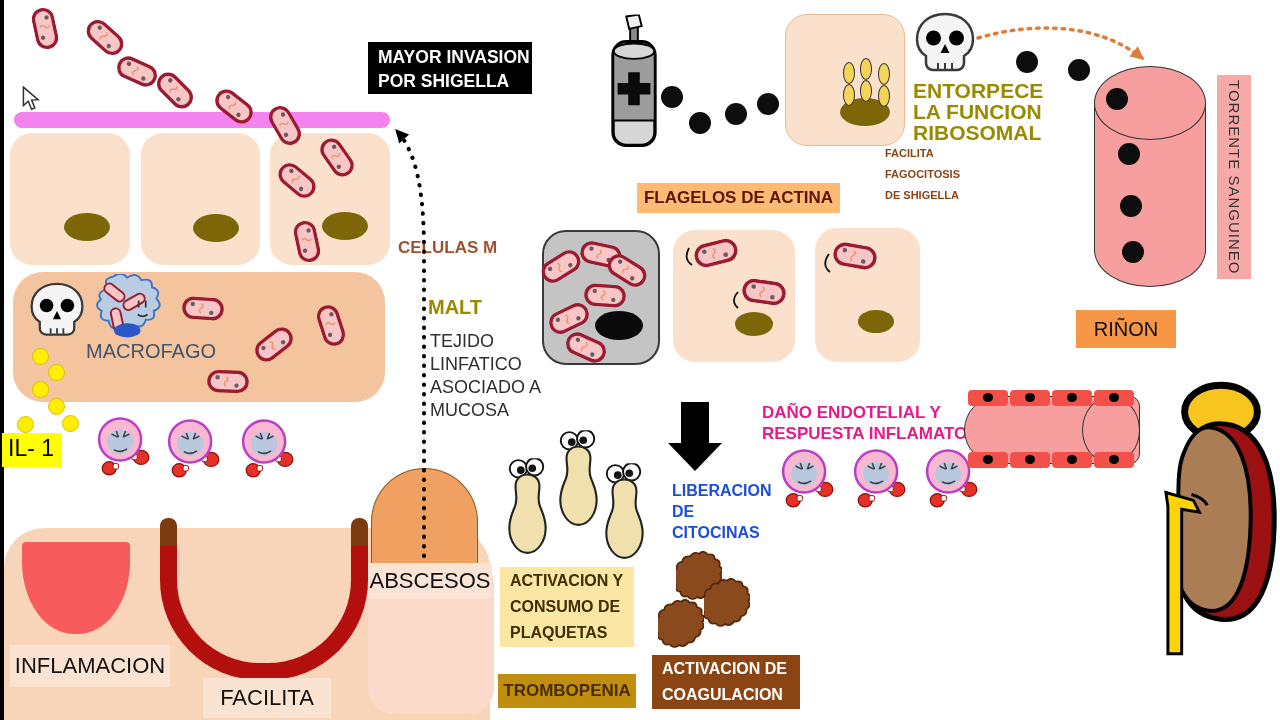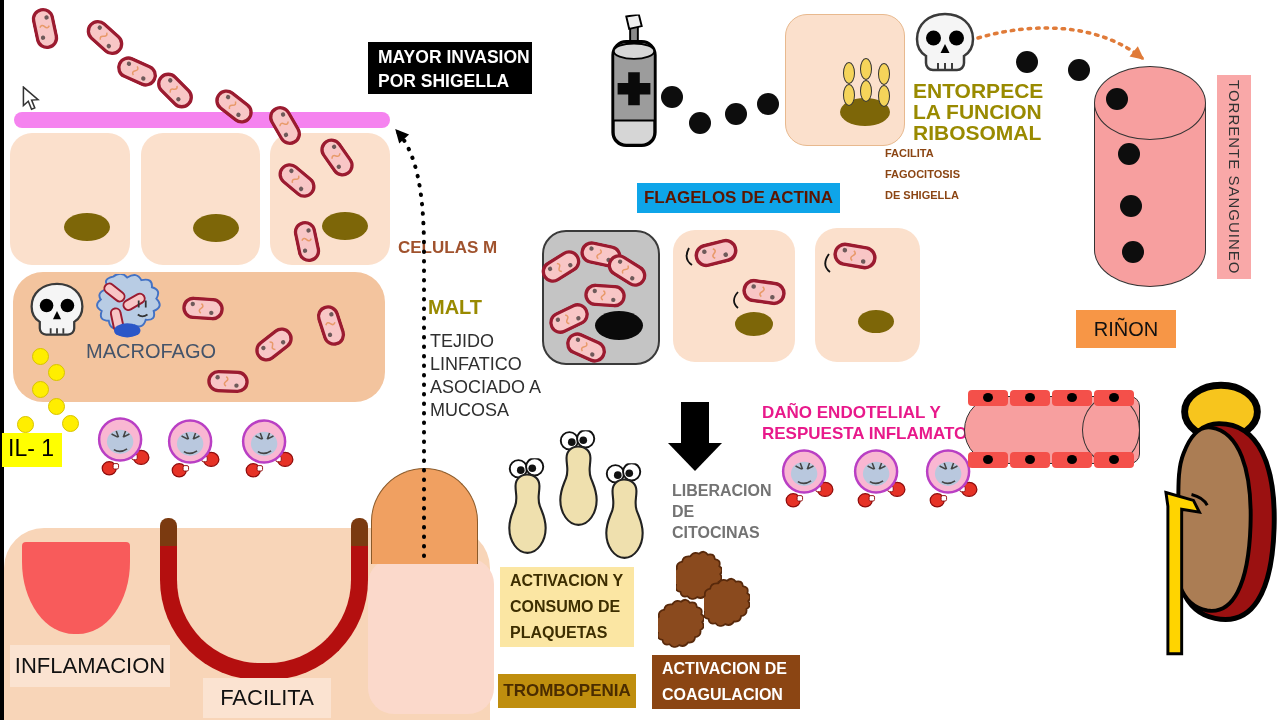--- a/index.html
+++ b/index.html
@@ -182,20 +182,21 @@
 
   <div class="abs" style="left:22px;top:542px;width:108px;height:92px;background:#f85b5b;border-radius:4px 4px 52px 52px / 4px 4px 72px 72px;"></div>
   <div class="lbl" style="left:10px;top:645px;width:160px;height:42px;background:#fbe3d1;font-size:22px;color:#111;display:flex;align-items:center;justify-content:center;">INFLAMACION</div>
 
   <div class="abs" style="left:160px;top:540px;width:208px;height:140px;border:17px solid #b40f0f;border-top:none;border-radius:0 0 100px 100px;"></div>
   <div class="abs" style="left:160px;top:518px;width:17px;height:28px;background:#7b3a10;border-radius:8px 8px 0 0;"></div>
   <div class="abs" style="left:351px;top:518px;width:17px;height:28px;background:#7b3a10;border-radius:8px 8px 0 0;"></div>
   <div class="lbl" style="left:203px;top:678px;width:128px;height:40px;background:#fbe3d1;font-size:22px;color:#111;display:flex;align-items:center;justify-content:center;">FACILITA</div>
 
   <div class="abs" style="left:371px;top:468px;width:107px;height:96px;background:#f0a061;border:1px solid #8a5a2a;border-bottom:none;border-radius:54px 54px 0 0;"></div>
+  <div class="lbl" style="left:368px;top:563px;width:124px;height:36px;background:#fbe4d6;font-size:22px;color:#111;display:flex;align-items:center;justify-content:center;">ABSCESOS</div>
 
   <svg class="abs" viewBox="0 0 56 140" style="left:607px;top:13px;width:54px;height:138px;">
       <use href="#sym-spray"></use>
     </svg>
 
   <div class="cellbox" style="left:785px;top:14px;width:120px;height:132px;border:1px solid #e8b98e;"></div>
   <div class="nucleus" style="left:840px;top:98px;width:50px;height:28px;"></div>
   <div class="ribo" style="left:843px;top:62px;"></div>
   <div class="ribo" style="left:860px;top:58px;"></div>
   <div class="ribo" style="left:878px;top:63px;"></div>
@@ -218,21 +219,21 @@
   <div class="abs" style="left:1094px;top:66px;width:112px;height:74px;background:#f79f9f;border:1.5px solid #333;border-radius:50%;"></div>
   <div class="dot" style="left:1106px;top:88px;width:22px;height:22px;"></div>
   <div class="dot" style="left:1118px;top:143px;width:22px;height:22px;"></div>
   <div class="dot" style="left:1120px;top:195px;width:22px;height:22px;"></div>
   <div class="dot" style="left:1122px;top:241px;width:22px;height:22px;"></div>
 
   <div class="lbl" style="left:1217px;top:75px;width:34px;height:204px;background:#f9a8a8;color:#333;font-size:15px;writing-mode:vertical-rl;display:flex;align-items:center;justify-content:center;letter-spacing:1px;">TORRENTE SANGUINEO</div>
 
   <div class="lbl" style="left:1076px;top:310px;width:100px;height:38px;background:#f79646;font-size:20px;color:#111;display:flex;align-items:center;justify-content:center;">RIÑON</div>
 
-  <div class="lbl" style="left:637px;top:183px;width:203px;height:30px;background:#0ea5e9;color:#5c1500;font-size:17px;font-weight:600;display:flex;align-items:center;justify-content:center;">FLAGELOS DE ACTINA</div>
+  <div class="lbl" style="left:637px;top:183px;width:203px;height:30px;background:#fdba74;color:#5c1500;font-size:17px;font-weight:600;display:flex;align-items:center;justify-content:center;">FLAGELOS DE ACTINA</div>
 
   <div class="abs" style="left:542px;top:230px;width:118px;height:135px;background:#c4c4c4;border:2px solid #3a3a3a;border-radius:24px;"></div>
   <div class="abs" style="left:595px;top:311px;width:48px;height:29px;background:#0a0a0a;border-radius:50%;"></div>
   <svg class="bact" viewBox="0 0 44 24" style="left:540px;top:255px;transform:rotate(-32deg)">
       <use href="#sym-bact"></use>
     </svg>
   <svg class="bact" viewBox="0 0 44 24" style="left:580px;top:243px;transform:rotate(12deg)">
       <use href="#sym-bact"></use>
     </svg>
   <svg class="bact" viewBox="0 0 44 24" style="left:606px;top:259px;transform:rotate(32deg)">
@@ -265,21 +266,21 @@
     <path d="M12 34 q-9 -7 -1 -18" fill="none" stroke="#111" stroke-width="1.8"></path>
     <use href="#sym-bact" x="15" y="6" width="44" height="24" transform="rotate(10 37 18)"></use>
   </svg>
 
   <div class="abs" style="left:681px;top:402px;width:28px;height:41px;background:#000;"></div>
   <div class="abs" style="left:668px;top:443px;width:0;height:0;border-left:27px solid transparent;border-right:27px solid transparent;border-top:28px solid #000;"></div>
 
   <div class="lbl pre" style="left:762px;top:402px;font-size:17px;font-weight:700;color:#e8198b;line-height:21px;">DAÑO ENDOTELIAL Y
 RESPUESTA INFLAMATORIA</div>
 
-  <div class="lbl pre" style="left:672px;top:480px;font-size:16px;font-weight:600;color:#737373;line-height:21px;">LIBERACION
+  <div class="lbl pre" style="left:672px;top:480px;font-size:16px;font-weight:600;color:#1d4ed8;line-height:21px;">LIBERACION
 DE
 CITOCINAS</div>
 
   <svg class="icell" viewBox="0 0 72 78" style="left:780px;top:448px;">
       <use href="#sym-icell"></use>
     </svg>
   <svg class="icell" viewBox="0 0 72 78" style="left:852px;top:448px;">
       <use href="#sym-icell"></use>
     </svg>
   <svg class="icell" viewBox="0 0 72 78" style="left:924px;top:448px;">

